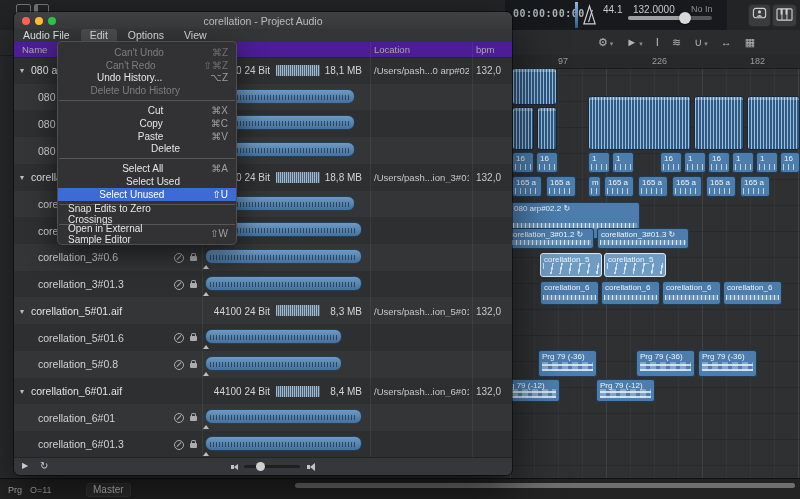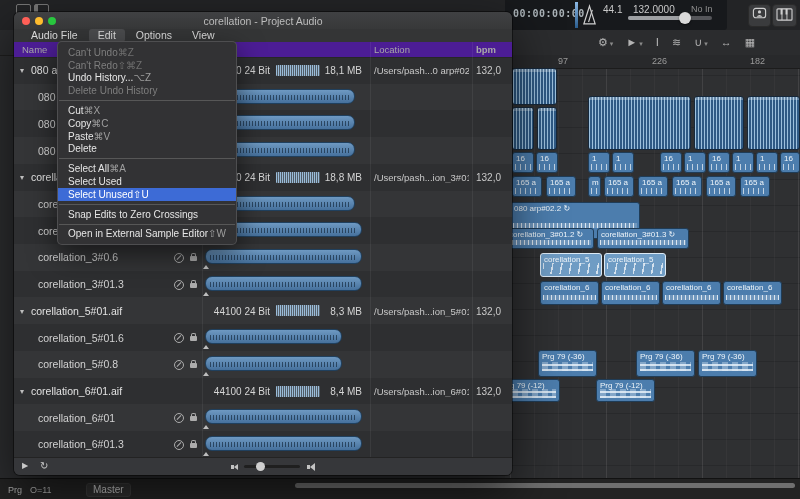--- a/index.html
+++ b/index.html
@@ -55,25 +55,25 @@
   .b-val{position:absolute;left:30px;top:6px;font-size:9px;color:#b0b0b0;}
   .b-master{position:absolute;left:86px;top:4px;font-size:10px;color:#c6c6c6;background:#2f2f2f;border:1px solid #3a3a3a;border-radius:3px;padding:0 6px;line-height:12px;}
   .hscroll{position:absolute;left:295px;top:4px;width:500px;height:5px;background:#7d7d7d;border-radius:3px;opacity:.85;}
   
   .pa-window{position:absolute;left:14px;top:12px;width:498px;height:463px;background:#2e2f31;border-radius:6px;
     box-shadow:0 18px 50px rgba(0,0,0,.6),0 0 0 1px rgba(0,0,0,.45);overflow:hidden;z-index:10;}
   .titlebar{position:absolute;left:0;top:0;right:0;height:17px;background:linear-gradient(#404143,#373839);border-bottom:1px solid #28282a;}
   .tl{position:absolute;top:5px;width:8px;height:8px;border-radius:50%;}
   .tl.red{left:8px;background:#ff5f57;} .tl.yel{left:21px;background:#febc2e;} .tl.grn{left:34px;background:#29c73f;}
   .title{position:absolute;left:0;right:0;top:3px;text-align:center;font-size:10.5px;color:#bdbdbd;}
-  .menubar{position:absolute;left:0;right:0;top:17px;height:13px;background:#343536;border-bottom:1px solid #272727;display:flex;align-items:center;padding-left:8px;gap:2px;}
+  .menubar{position:absolute;left:0;right:0;top:17px;height:13px;background:#343536;border-bottom:1px solid #272727;display:flex;align-items:center;gap:2px;}
   .menu-btn{padding:0 9px;height:13px;line-height:13px;font-size:10.5px;color:#dcdcdc;border-radius:3px;}
   .menu-btn.open{background:#4a4b4d;}
   .cols{position:absolute;left:0;right:0;top:30px;height:15px;background:#4c1d95;border-bottom:1px solid #272727;font-size:9.5px;color:#a8a8a8;}
-  .hname{position:absolute;left:8px;top:2px;} .hloc{position:absolute;left:360px;top:2px;} .hbpm{position:absolute;left:462px;top:2px;font-weight:bold;}
+  .hname{position:absolute;left:8px;top:2px;} .hloc{position:absolute;left:360px;top:2px;} .hbpm{position:absolute;left:462px;top:2px;}
   .colline{position:absolute;top:30px;bottom:17px;width:1px;background:rgba(255,255,255,.06);}
   .colline.l1{left:188px;} .colline.l2{left:356px;} .colline.l3{left:458px;}
   .flist{position:absolute;left:0;right:0;top:45px;height:401px;}
   .frow{position:relative;height:26.73px;}
   .frow.alt{background:rgba(255,255,255,.03);}
   .ptri{position:absolute;left:6px;top:50%;transform:translateY(-50%);font-size:8px;color:#bdbdbd;}
   .pname{position:absolute;left:17px;top:50%;transform:translateY(-50%);font-size:10.5px;color:#e2e2e2;white-space:nowrap;}
   .pinfo{position:absolute;left:150px;width:106px;text-align:right;top:50%;transform:translateY(-50%);font-size:10px;color:#d5d5d5;}
   .pthumb{position:absolute;left:262px;top:8px;width:44px;height:11px;border-radius:1px;
     background:repeating-linear-gradient(90deg,rgba(160,195,225,.95) 0 1px,rgba(160,195,225,.3) 1px 2px);}
@@ -96,21 +96,21 @@
   .pb-track{position:absolute;left:230px;top:7px;width:56px;height:3px;background:#1f1f1f;border-radius:2px;}
   .pb-knob{position:absolute;left:242px;top:4px;width:9px;height:9px;border-radius:50%;background:#cfcfcf;}
   .spk{position:absolute;width:10px;height:10px;}
   .spk.s{left:216px;top:4px;} .spk.b{left:292px;top:4px;}
   .spk::before{content:'';position:absolute;left:4px;top:2px;border-top:3px solid transparent;border-bottom:3px solid transparent;border-right:4px solid #c3c3c3;}
   .spk::after{content:'';position:absolute;left:1px;top:3px;width:3px;height:4px;background:#c3c3c3;}
   .spk.b::before{border-top-width:4px;border-bottom-width:4px;border-right-width:5px;top:1px;}
   
   .ctx-menu{position:absolute;left:57px;top:41px;width:178px;background:#323234;border:1px solid rgba(255,255,255,.14);border-radius:5px;
     box-shadow:0 10px 28px rgba(0,0,0,.55);padding:4px 0;z-index:30;}
-  .mi{height:12.8px;display:flex;justify-content:flex-start;align-items:center;padding:0 8px 0 10px;font-size:10px;color:#e6e6e6;}
+  .mi{height:12.8px;display:flex;justify-content:flex-end;align-items:center;padding:0 8px 0 10px;font-size:10px;color:#e6e6e6;gap:48px;}
   .mi.disabled{color:#7e7e7e;}
   .mi.hl{background:#3d6bd6;color:#fff;}
   .sc{color:#9f9f9f;font-size:10px;}
   .mi.hl .sc{color:#fff;} .mi.disabled .sc{color:#6f6f6f;}
   .msep{height:1px;background:#575757;margin:3px 1px;}
 </style>
 </head>
 <body>
 
 <div class="stage">

